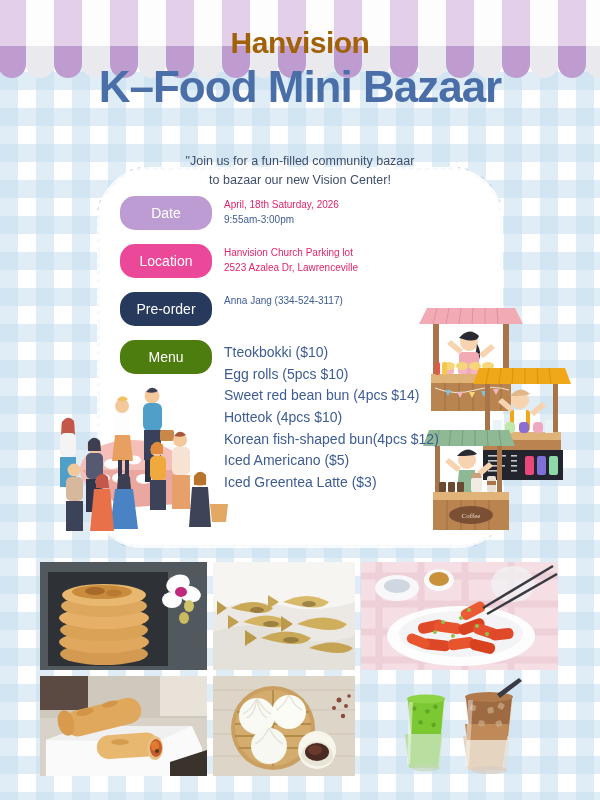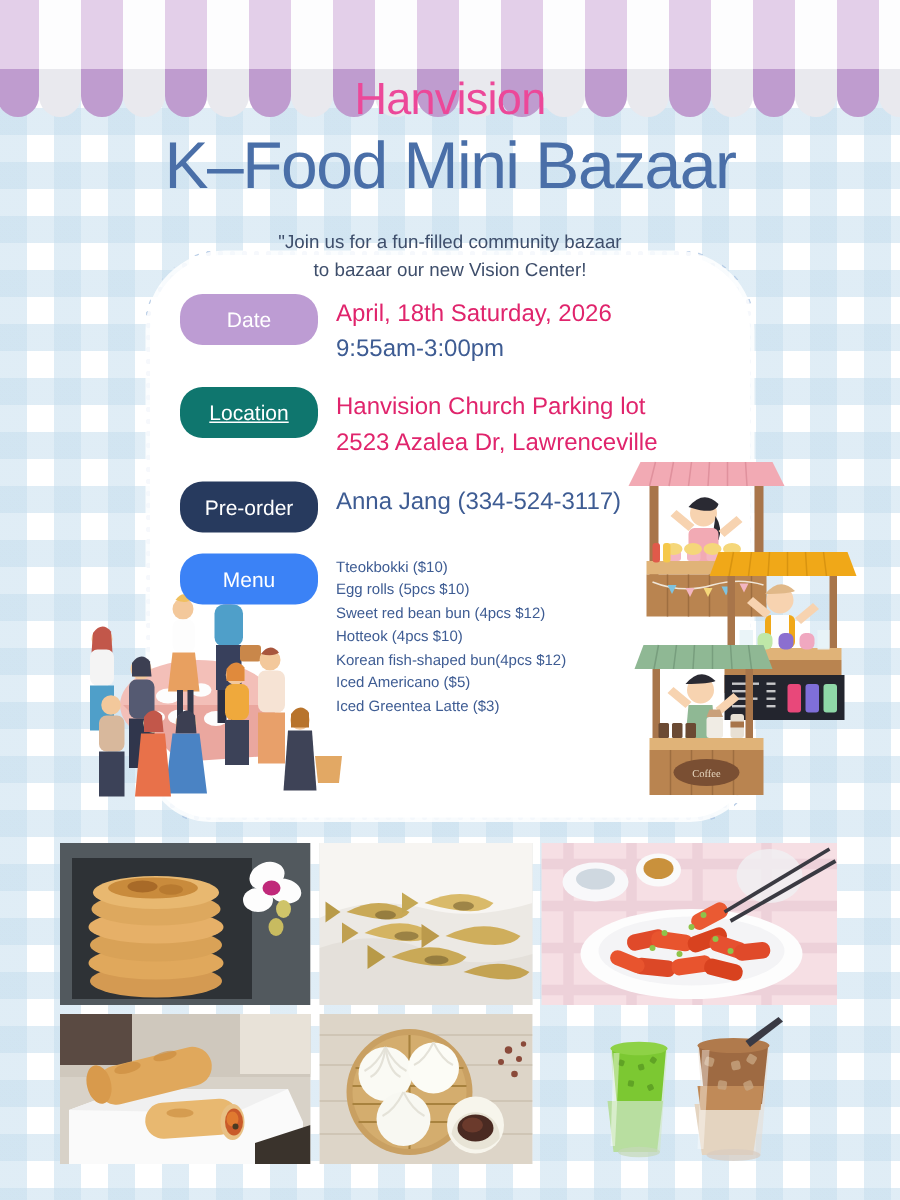--- a/index.html
+++ b/index.html
@@ -25,25 +25,25 @@
   #awning .stripe .bot { position:absolute; top:52px; left:0; right:0; bottom:0;
     border-bottom-left-radius:14px; border-bottom-right-radius:14px; }
   .s-purple .top { background:#e3cfe9; }
   .s-purple .bot { background:#bf9ccf; }
   .s-white  .top { background:#fdfdfe; }
   .s-white  .bot { background:#e9e9ee; }
 
   
   #header { position:absolute; top:0; left:0; width:600px; text-align:center; z-index:5; }
   #brand-name {
-    margin-top:52px; font-size:30px; font-weight:normal; color:#ec4899;
+    margin-top:28px; font-size:30px; font-weight:bold; color:#a16207;
     letter-spacing:-0.5px; line-height:1;
   }
   #main-title {
-    margin-top:6px; font-size:44px; font-weight:normal; color:#4a6fa8;
+    margin-top:6px; font-size:44px; font-weight:bold; color:#4a6fa8;
     letter-spacing:-1px; line-height:1.05;
   }
 
   
   #content-card {
     position:absolute; left:100px; top:170px; width:400px; height:375px;
     background:#ffffff; border-radius:50px 50px 40px 40px;
     box-shadow:0 0 0 3px rgba(255,255,255,0.85);
     z-index:2;
   }
@@ -62,28 +62,28 @@
 
   
   #info-block { position:absolute; left:120px; top:196px; width:360px; z-index:6; }
   .info-row { display:flex; align-items:flex-start; margin-bottom:14px; }
   .pill {
     flex:0 0 auto; width:92px; height:34px; border-radius:15px;
     display:flex; align-items:center; justify-content:center;
     color:#ffffff; font-size:14px; font-weight:normal; margin-right:12px;
   }
   .pill-date     { background:#bd9cd3; }
-  .pill-location { background:#0f766e;text-decoration:underline; }
+  .pill-location { background:#ec4899; }
   .pill-preorder { background:#273a5e; }
-  .pill-menu     { background:#3b82f6; }
+  .pill-menu     { background:#4d7c0f; }
   .info-lines { padding-top:2px; }
-  .info-lines div { line-height:1.45; font-size:16px; white-space:nowrap; }
+  .info-lines div { line-height:1.45; font-size:10px; white-space:nowrap; }
   .txt-pink { color:#e0246c; }
   .txt-blue { color:#3e5c93; }
-  #menu-row .info-lines div { font-size:10px; line-height:1.55; }
+  #menu-row .info-lines div { font-size:14px; line-height:1.55; }
 
   
   #crowd-illustration { position:absolute; left:60px; top:378px; width:170px; height:160px; z-index:3; }
   #stalls-illustration { position:absolute; left:405px; top:300px; width:185px; height:250px; z-index:3; }
 
   
   #photo-grid {
     position:absolute; left:40px; top:562px; width:520px; height:215px;
     display:grid; grid-template-columns:167px 142px 197px;
     grid-template-rows:108px 100px; gap:6px; z-index:4;
@@ -221,21 +221,21 @@
     <div class="info-lines">
       <div class="txt-blue">Anna Jang (334-524-3117)</div>
     </div>
   </div>
 
   <div class="info-row" id="menu-row">
     <div class="pill pill-menu">Menu</div>
     <div class="info-lines">
       <div class="txt-blue">Tteokbokki ($10)</div>
       <div class="txt-blue">Egg rolls (5pcs $10)</div>
-      <div class="txt-blue">Sweet red bean bun (4pcs $12)</div>
+      <div class="txt-blue">Sweet red bean bun (4pcs $14)</div>
       <div class="txt-blue">Hotteok (4pcs $10)</div>
       <div class="txt-blue">Korean fish-shaped bun(4pcs $12)</div>
       <div class="txt-blue">Iced Americano ($5)</div>
       <div class="txt-blue">Iced Greentea Latte ($3)</div>
     </div>
   </div>
 
 </div>
 
 <svg id="crowd-illustration" viewBox="0 0 170 160">

